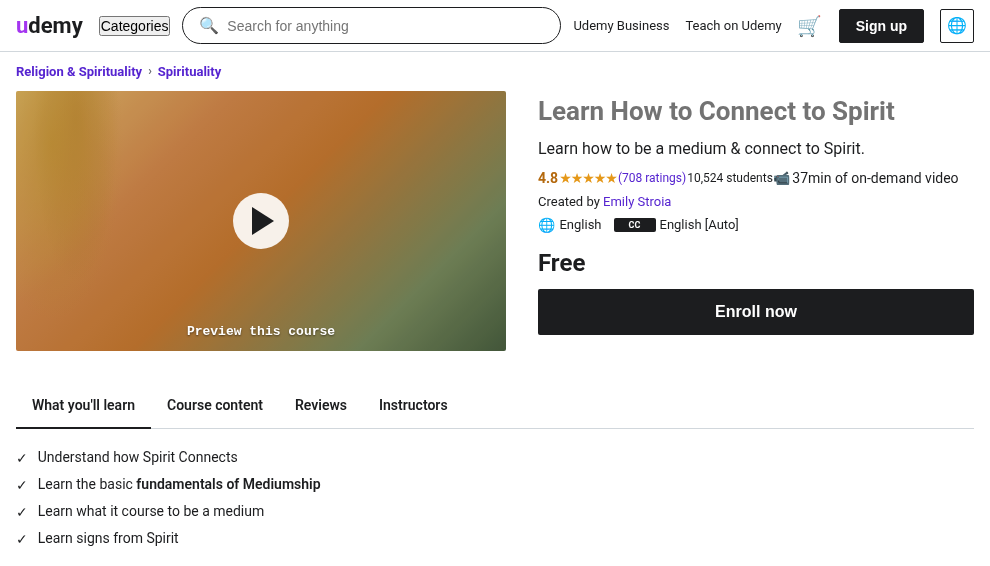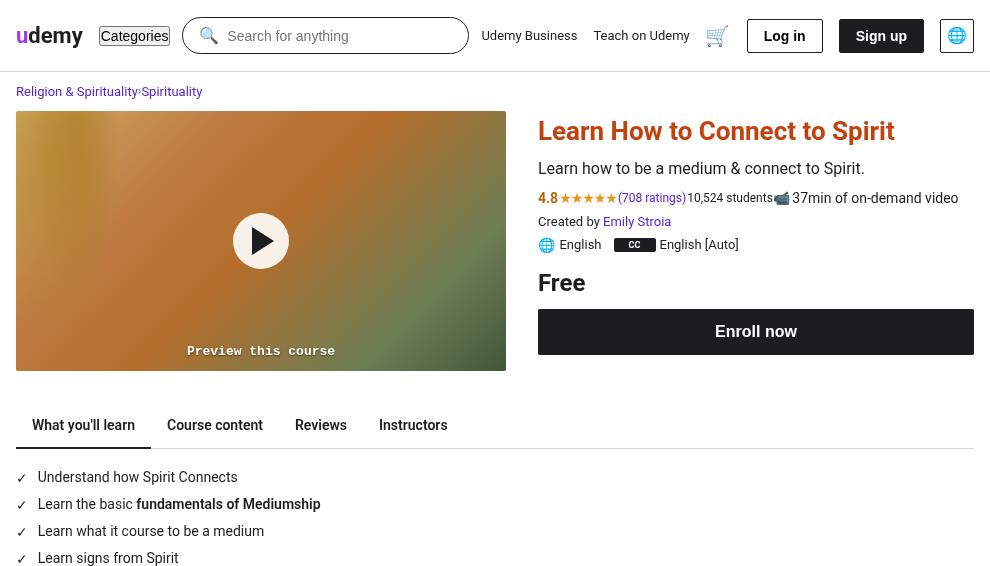--- a/index.html
+++ b/index.html
@@ -1,20 +1,20 @@
 <!DOCTYPE html>
 <html><head>
   <meta charset="utf-8">
   <style>
     * { margin: 0; padding: 0; box-sizing: border-box; }
     body { font-family: -apple-system, BlinkMacSystemFont, 'Segoe UI', Roboto, sans-serif; font-size: 14px; color: #1c1d1f; background: #fff; width: 990px; }
 
     
     .header {
-      display: flex; align-items: center; padding: 0 16px; height: 72px;
+      display: flex; align-items: center; padding: 0 16px; height: 52px;
       border-bottom: 1px solid #d1d7dc; gap: 12px;
     }
     .logo { font-size: 22px; font-weight: 700; color: #1c1d1f; margin-right: 4px; }
     .logo span { color: #a435f0; }
     .categories-btn { font-size: 14px; font-weight: 500; cursor: pointer; white-space: nowrap; }
     .search-bar {
       flex: 1; display: flex; align-items: center;
       border: 1px solid #1c1d1f; border-radius: 24px;
       padding: 8px 16px; gap: 8px; max-width: 460px;
     }
@@ -34,21 +34,21 @@
       background: #1c1d1f; color: #fff; padding: 8px 16px; font-size: 14px;
       font-weight: 600; cursor: pointer; border: 1px solid #1c1d1f; border-radius: 2px;
     }
     .globe-btn {
       width: 34px; height: 34px; border: 1px solid #1c1d1f; border-radius: 2px;
       display: flex; align-items: center; justify-content: center; cursor: pointer; font-size: 16px;
     }
 
     
     .breadcrumb {
-      padding: 12px 16px; font-size: 13px; display: flex; 
+      padding: 12px 16px; font-size: 13px; display: flex; gap: 6px; font-weight: bold;
     }
     .breadcrumb a { color: #5624d0; text-decoration: none; }
     .breadcrumb .sep { color: #6a6f73; font-size: 12px; }
 
     
     .main { display: flex; gap: 32px; padding: 0 16px 32px; }
 
     
     .video-section { width: 490px; flex-shrink: 0; font-family: Liberation Mono, monospace; }
     .video-container {
@@ -71,21 +71,21 @@
     }
     
     .video-tree-left {
       position: absolute; top: 0; left: 0; width: 120px; height: 260px;
       background: radial-gradient(ellipse at 30% 20%, rgba(200,150,50,0.7) 0%, transparent 60%),
                   radial-gradient(ellipse at 50% 10%, rgba(180,120,30,0.5) 0%, transparent 50%);
     }
 
     
     .course-info { flex: 1; padding-top: 4px; }
-    .course-title { font-size: 26px; font-weight: 700; line-height: 1.3; margin-bottom: 10px; color: #c2410c; }
+    .course-title { font-size: 26px; font-weight: 700; line-height: 1.3; margin-bottom: 10px; color: #737373; }
     .course-subtitle { font-size: 16px; color: #1c1d1f; margin-bottom: 12px; }
     .ratings-row { display: flex; align-items: center; gap: 1px; margin-bottom: 8px; flex-wrap: wrap; }
     .rating-score { color: #b4690e; font-weight: 700; font-size: 14px; }
     .stars { color: #e59819; font-size: 14px; letter-spacing: -1px; }
     .ratings-count { color: #5624d0; font-size: 12px; }
     .students-count { font-size: 12px; color: #1c1d1f; }
     .video-icon { font-size: 14px; }
     .created-by { font-size: 13px; color: #1c1d1f; margin-bottom: 8px; }
     .created-by a { color: #5624d0; text-decoration: none; }
     .lang-row { display: flex; align-items: center; gap: 12px; font-size: 13px; margin-bottom: 16px; }
@@ -128,21 +128,20 @@
   </div>
   <button class="categories-btn">Categories</button>
   <div class="search-bar">
     <span class="search-icon">🔍</span>
     <input type="text" placeholder="Search for anything" style="">
   </div>
   <div class="header-right">
     <span class="header-link">Udemy Business</span>
     <span class="header-link">Teach on Udemy</span>
     <span class="cart-icon">🛒</span>
-    <button class="login-btn">Log in</button>
     <button class="signup-btn">Sign up</button>
     <div class="globe-btn">🌐</div>
   </div>
 </header>
 
 <nav class="breadcrumb">
   <a href="#">Religion &amp; Spirituality</a>
   <span class="sep">›</span>
   <a href="#">Spirituality</a>
 </nav>

